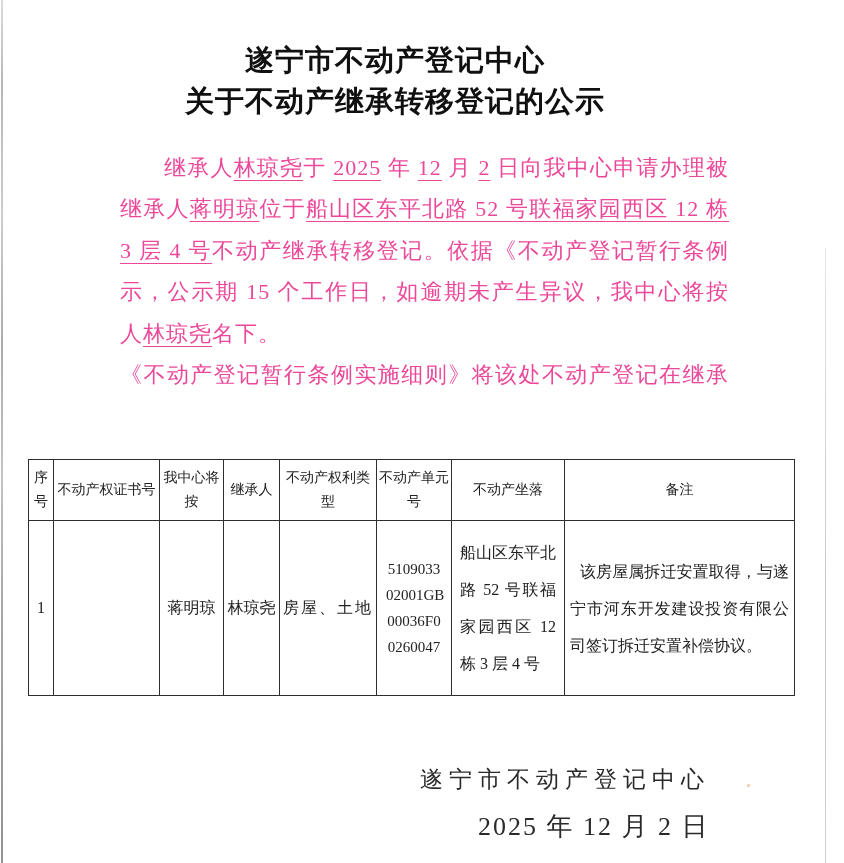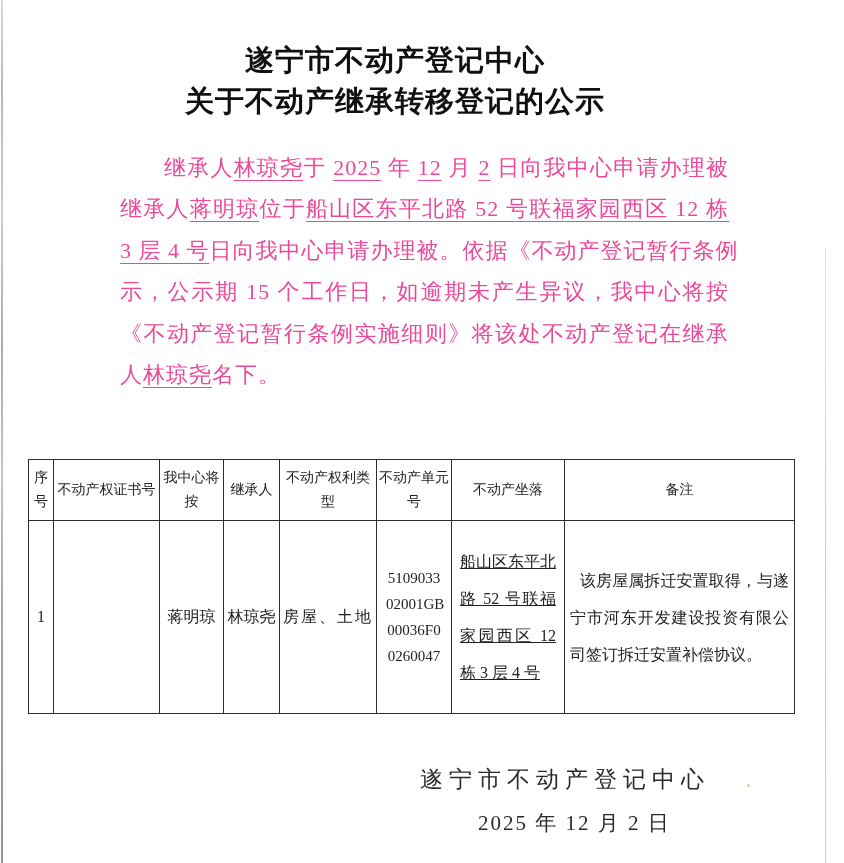--- a/index.html
+++ b/index.html
@@ -52,57 +52,57 @@
   table.reg th{
     height:60px;text-align:center;font-size:14px;line-height:24px;padding:0 1px;
   }
   table.reg td{height:158px;}
   td.c{text-align:center;}
   td.unit{
     text-align:center;font-size:15px;line-height:26px;white-space:pre-line;
     padding:0 9px;
   }
   td.loc{
-    text-align:justify;font-size:16px;line-height:37px;padding:17px 8px;text-decoration:underline;
+    text-align:justify;font-size:16px;line-height:37px;padding:8px 8px;
   }
   td.remark{
     text-align:justify;font-size:16px;line-height:37px;padding:0 5px;text-indent:10px;
   }
   td.rtype{letter-spacing:2px;}
   
   .footer-org{
     position:absolute;top:764px;left:420px;
     font-size:23px;letter-spacing:6px;color:#2a2a2a;white-space:nowrap;
   }
   .footer-date{
     position:absolute;top:809px;left:478px;
-    font-size:21px;letter-spacing:2px;color:#2a2a2a;white-space:nowrap;
+    font-size:26px;letter-spacing:2px;color:#2a2a2a;white-space:nowrap;
   }
 </style>
 </head>
 <body>
 
 <div class="page">
 
   <div class="edge-left"></div>
   <div class="edge-right"></div>
   <div class="speck"></div>
 
   <div class="title">
     <div>遂宁市不动产登记中心</div>
     <div>关于不动产继承转移登记的公示</div>
   </div>
 
   <div class="body-text">
     <div class="bline indent"><span>继承人</span><span class="u">林琼尧</span><span>于 </span><span class="u">2025</span><span> 年 </span><span class="u">12</span><span> 月 </span><span class="u">2</span><span> 日向我中心申请办理被</span></div>
     <div class="bline"><span>继承人</span><span class="u">蒋明琼</span><span>位于</span><span class="u">船山区东平北路 52 号联福家园西区 12 栋</span></div>
-    <div class="bline"><span class="u">3 层 4 号</span><span>日向我中心申请办理被。依据《不动产登记暂行条例</span></div>
+    <div class="bline"><span class="u">3 层 4 号</span><span>不动产继承转移登记。依据《不动产登记暂行条例</span></div>
     <div class="bline"><span>示，公示期 15 个工作日，如逾期未产生异议，我中心将按</span></div>
+    <div class="bline last"><span>人</span><span class="u">林琼尧</span><span>名下。</span></div>
     <div class="bline"><span>《不动产登记暂行条例实施细则》将该处不动产登记在继承</span></div>
-    <div class="bline last"><span>人</span><span class="u">林琼尧</span><span>名下。</span></div>
   </div>
 
   <table class="reg">
     <colgroup>
       <col style="width:25px">
         <col style="width:106px">
         <col style="width:64px">
         <col style="width:56px">
       <col style="width:97px">
         <col style="width:75px">

